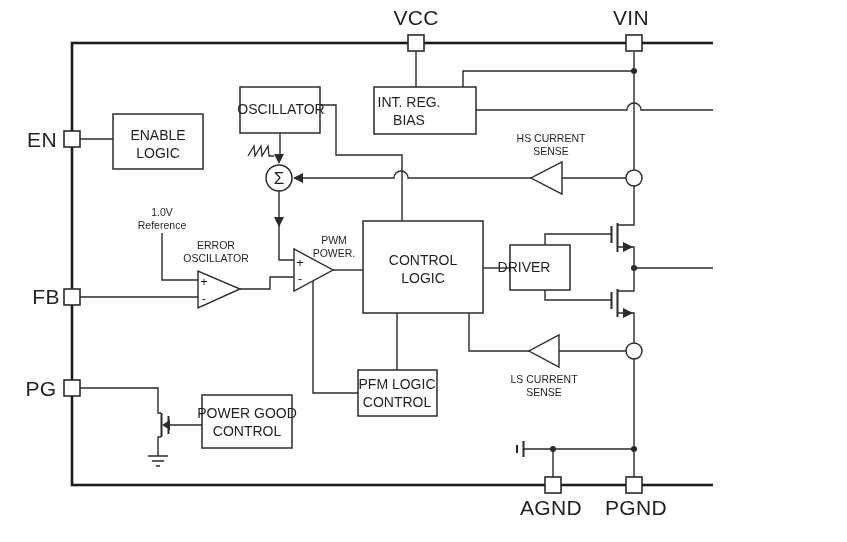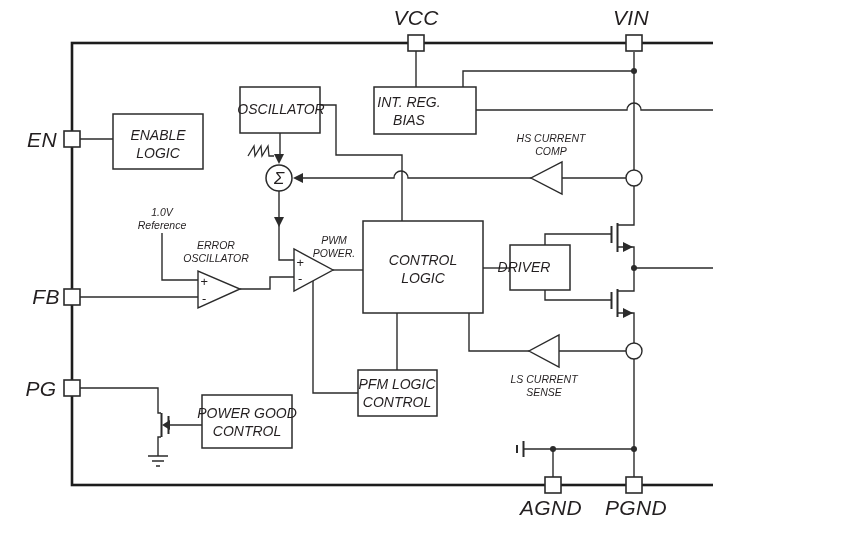--- a/index.html
+++ b/index.html
@@ -1,18 +1,18 @@
 <!DOCTYPE html>
 <html style="--text: #231f20; --bg: #ffffff;"><head>
 <meta charset="utf-8">
 <style>
   html,body{margin:0;padding:0;background:#fff;}
   .stage{
     position:relative;width:713px;height:542px;background:var(--bg,#fff);
-    font-family:"Liberation Sans",sans-serif;overflow:hidden;font-style:italic;
+    font-family:"Liberation Sans",sans-serif;overflow:hidden;
   }
   .stage svg{position:absolute;left:0;top:0;}
   .lbl{
     position:absolute;transform:translate(-50%,-50%);
     white-space:pre-line;text-align:center;color:var(--text,#231f20);
     line-height:1.25;user-select:none;
   }
   .pin-lbl{font-size:21px;letter-spacing:.3px;}
   .blk-lbl{font-size:14px;}
   .ann-lbl{font-size:10.5px;}
@@ -140,21 +140,21 @@
   <div class="lbl blk-lbl" style="left:247px;top:422px">POWER GOOD
 CONTROL</div>
 
   <div class="lbl ann-lbl" style="left:162px;top:219px">1.0V
 Reference</div>
   <div class="lbl ann-lbl" style="left:216px;top:252px">ERROR
 OSCILLATOR</div>
   <div class="lbl ann-lbl" style="left:334px;top:247px">PWM
 POWER.</div>
   <div class="lbl ann-lbl" style="left:551px;top:145px">HS CURRENT
-COMP</div>
+SENSE</div>
   <div class="lbl ann-lbl" style="left:544px;top:386px">LS CURRENT
 SENSE</div>
 
   <div class="lbl sym-sigma" style="left:279px;top:178px">Σ</div>
   <div class="lbl sym-pm" style="left:204px;top:281px">+</div>
   <div class="lbl sym-pm" style="left:204px;top:298px">-</div>
   <div class="lbl sym-pm" style="left:300px;top:262px">+</div>
   <div class="lbl sym-pm" style="left:300px;top:278px">-</div>
 
 </div>

